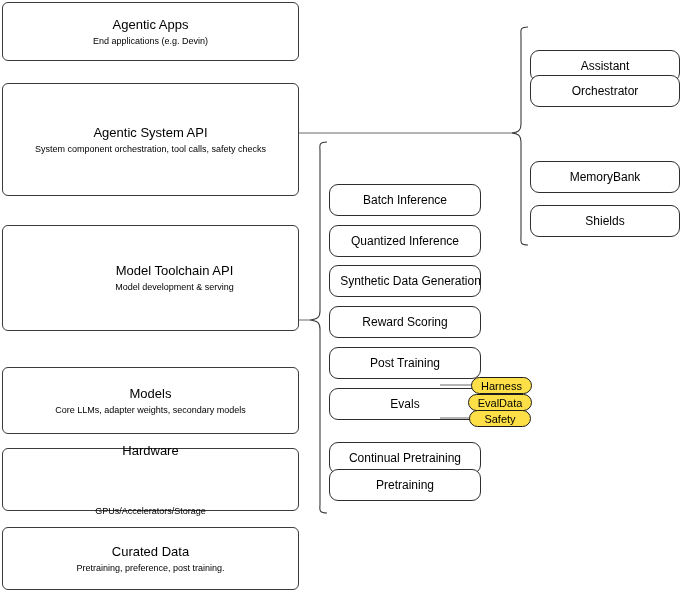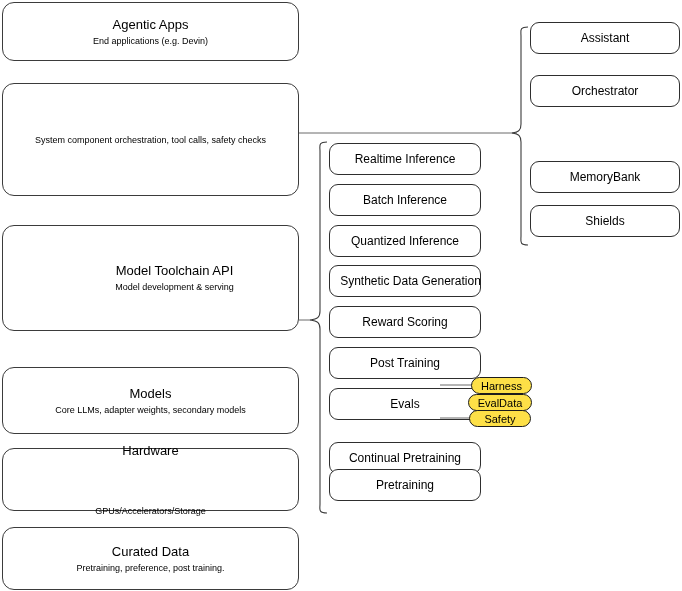--- a/index.html
+++ b/index.html
@@ -42,21 +42,21 @@
   }
   .box .subtitle {
     font-size: 9px;
     line-height: 13px;
     color: #000000;
     margin-top: 2px;
     white-space: nowrap;
   }
 
   
-  .layer-box { left: 2px; width: 297px; }
+  .layer-box { left: 2px; width: 297px; border-radius: 6px; }
 
   
   .chip {
     position: absolute;
     box-sizing: border-box;
     height: 32px;
     border: 1px solid #2e2e2e;
     border-radius: 9px;
     background: #ffffff;
     display: flex;
@@ -141,20 +141,21 @@
     <path class="wire-thin" d="M 440 385 L 478 385"></path>
     <path class="wire-thin" d="M 440 418 L 470 418"></path>
   </svg>
 
   <div class="box layer-box" style="top:2px;height:59px;">
     <div class="title">Agentic Apps</div>
     <div class="subtitle">End applications (e.g. Devin)</div>
   </div>
 
   <div class="box layer-box" style="top:83px;height:113px;">
+    <div class="title">Agentic System API</div>
     <div class="subtitle">System component orchestration, tool calls, safety checks</div>
   </div>
 
   <div class="box layer-box" style="top:225px;height:106px;padding-left:48px;">
     <div class="title">Model Toolchain API</div>
     <div class="subtitle">Model development &amp; serving</div>
   </div>
 
   <div class="box layer-box" style="top:367px;height:67px;">
     <div class="title">Models</div>
@@ -164,23 +165,20 @@
   <div class="box layer-box" style="top:448px;height:63px;gap:44px;">
     <div class="title">Hardware</div>
     <div class="subtitle">GPUs/Accelerators/Storage</div>
   </div>
 
   <div class="box layer-box" style="top:527px;height:63px;">
     <div class="title">Curated Data</div>
     <div class="subtitle">Pretraining, preference, post training.</div>
   </div>
 
-  <div class="chip mid-chip" style="top:143px;">
-    <span>Realtime Inference</span>
-  </div>
   <div class="chip mid-chip" style="top:184px;">
     <span>Batch Inference</span>
   </div>
   <div class="chip mid-chip" style="top:225px;">
     <span>Quantized Inference</span>
   </div>
   <div class="chip mid-chip" style="top:265px;padding-left:11px;">
     <span>Synthetic Data Generation</span>
   </div>
   <div class="chip mid-chip" style="top:306px;text-align:right;">
@@ -202,21 +200,21 @@
   <div class="pill" style="left:471px;top:377px;width:61px;">
     <span>Harness</span>
   </div>
   <div class="pill" style="left:468px;top:394px;width:64px;">
     <span>EvalData</span>
   </div>
   <div class="pill" style="left:469px;top:410px;width:62px;">
     <span>Safety</span>
   </div>
 
-  <div class="chip right-chip" style="top:22px;">
+  <div class="chip right-chip" style="top:50px;">
     <span>Assistant</span>
   </div>
   <div class="chip right-chip" style="top:75px;">
     <span>Orchestrator</span>
   </div>
   <div class="chip right-chip" style="top:161px;">
     <span>MemoryBank</span>
   </div>
   <div class="chip right-chip" style="top:205px;">
     <span>Shields</span>

